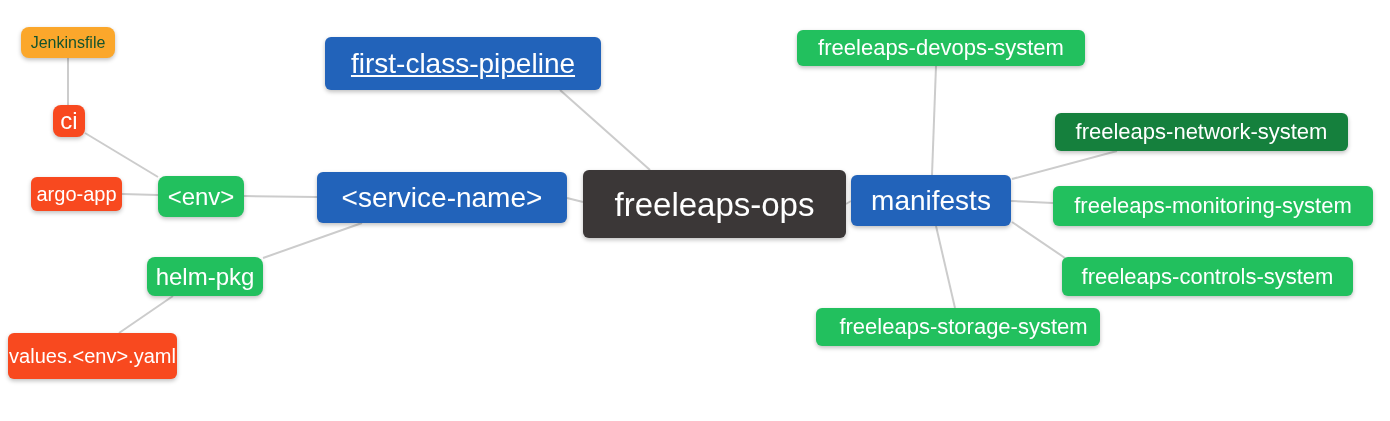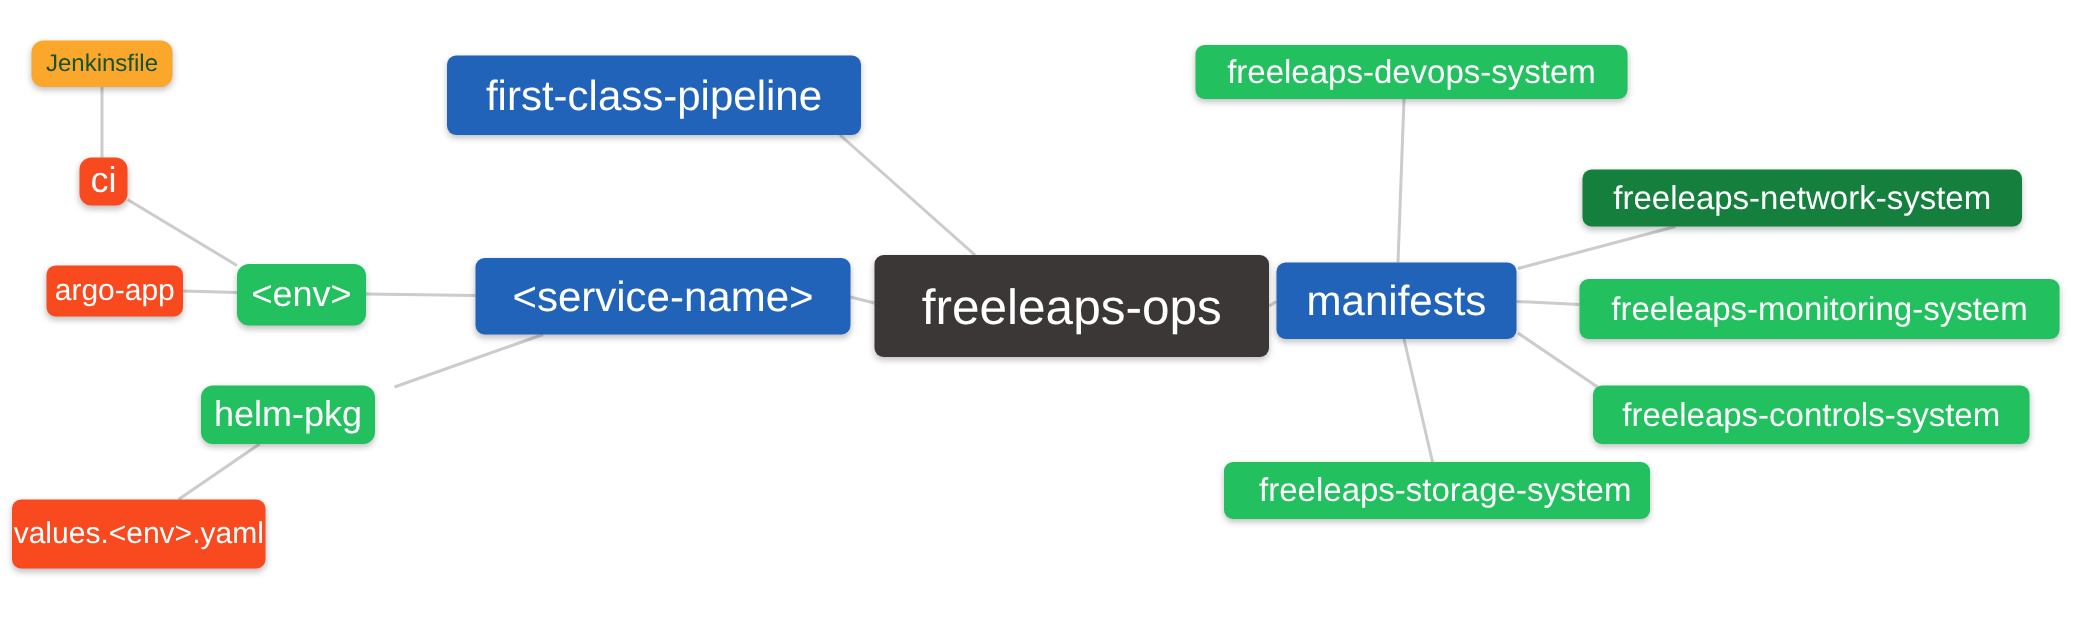--- a/index.html
+++ b/index.html
@@ -60,27 +60,27 @@
     </div>
     <div class="node" style="left: 53px; top: 105px; width: 32px; height: 32px; font-size: 24px; border-radius: 8px; background: rgb(248, 73, 31); color: rgb(255, 255, 255);">
       <span>ci</span>
     </div>
     <div class="node" style="left: 158px; top: 176px; width: 86px; height: 41px; font-size: 24px; border-radius: 8px; background: rgb(34, 192, 94); color: rgb(255, 255, 255);">
       <span>&lt;env&gt;</span>
     </div>
     <div class="node" style="left: 31px; top: 177px; width: 91px; height: 34px; font-size: 20px; border-radius: 6px; background: rgb(248, 73, 31); color: rgb(255, 255, 255);">
       <span>argo-app</span>
     </div>
-    <div class="node" style="left: 134px; top: 257px; width: 116px; height: 39px; font-size: 24px; border-radius: 8px; background: rgb(34, 192, 94); color: rgb(255, 255, 255); justify-content: center;">
+    <div class="node" style="left: 147px; top: 257px; width: 116px; height: 39px; font-size: 24px; border-radius: 8px; background: rgb(34, 192, 94); color: rgb(255, 255, 255); justify-content: center;">
       <span>helm-pkg</span>
     </div>
     <div class="node" style="left: 8px; top: 333px; width: 169px; height: 46px; font-size: 20px; border-radius: 6px; background: rgb(248, 73, 31); color: rgb(255, 255, 255);">
       <span>values.&lt;env&gt;.yaml</span>
     </div>
-    <div class="node" style="left: 298px; top: 37px; width: 276px; height: 53px; font-size: 28px; border-radius: 6px; background: rgb(34, 99, 186); color: rgb(255, 255, 255);">
+    <div class="node" style="left: 325px; top: 37px; width: 276px; height: 53px; font-size: 28px; border-radius: 6px; background: rgb(34, 99, 186); color: rgb(255, 255, 255); text-decoration: underline;">
       <span>first-class-pipeline</span>
     </div>
     <div class="node" style="left: 317px; top: 172px; width: 250px; height: 51px; font-size: 28px; border-radius: 6px; background: rgb(34, 99, 186); color: rgb(255, 255, 255);">
       <span>&lt;service-name&gt;</span>
     </div>
     <div class="node" style="left: 583px; top: 170px; width: 263px; height: 68px; font-size: 33px; border-radius: 6px; background: rgb(59, 55, 55); color: rgb(255, 255, 255); justify-content: center;">
       <span>freeleaps-ops</span>
     </div>
     <div class="node" style="left: 851px; top: 175px; width: 160px; height: 51px; font-size: 28px; border-radius: 6px; background: rgb(34, 99, 186); color: rgb(255, 255, 255);">
       <span>manifests</span>

